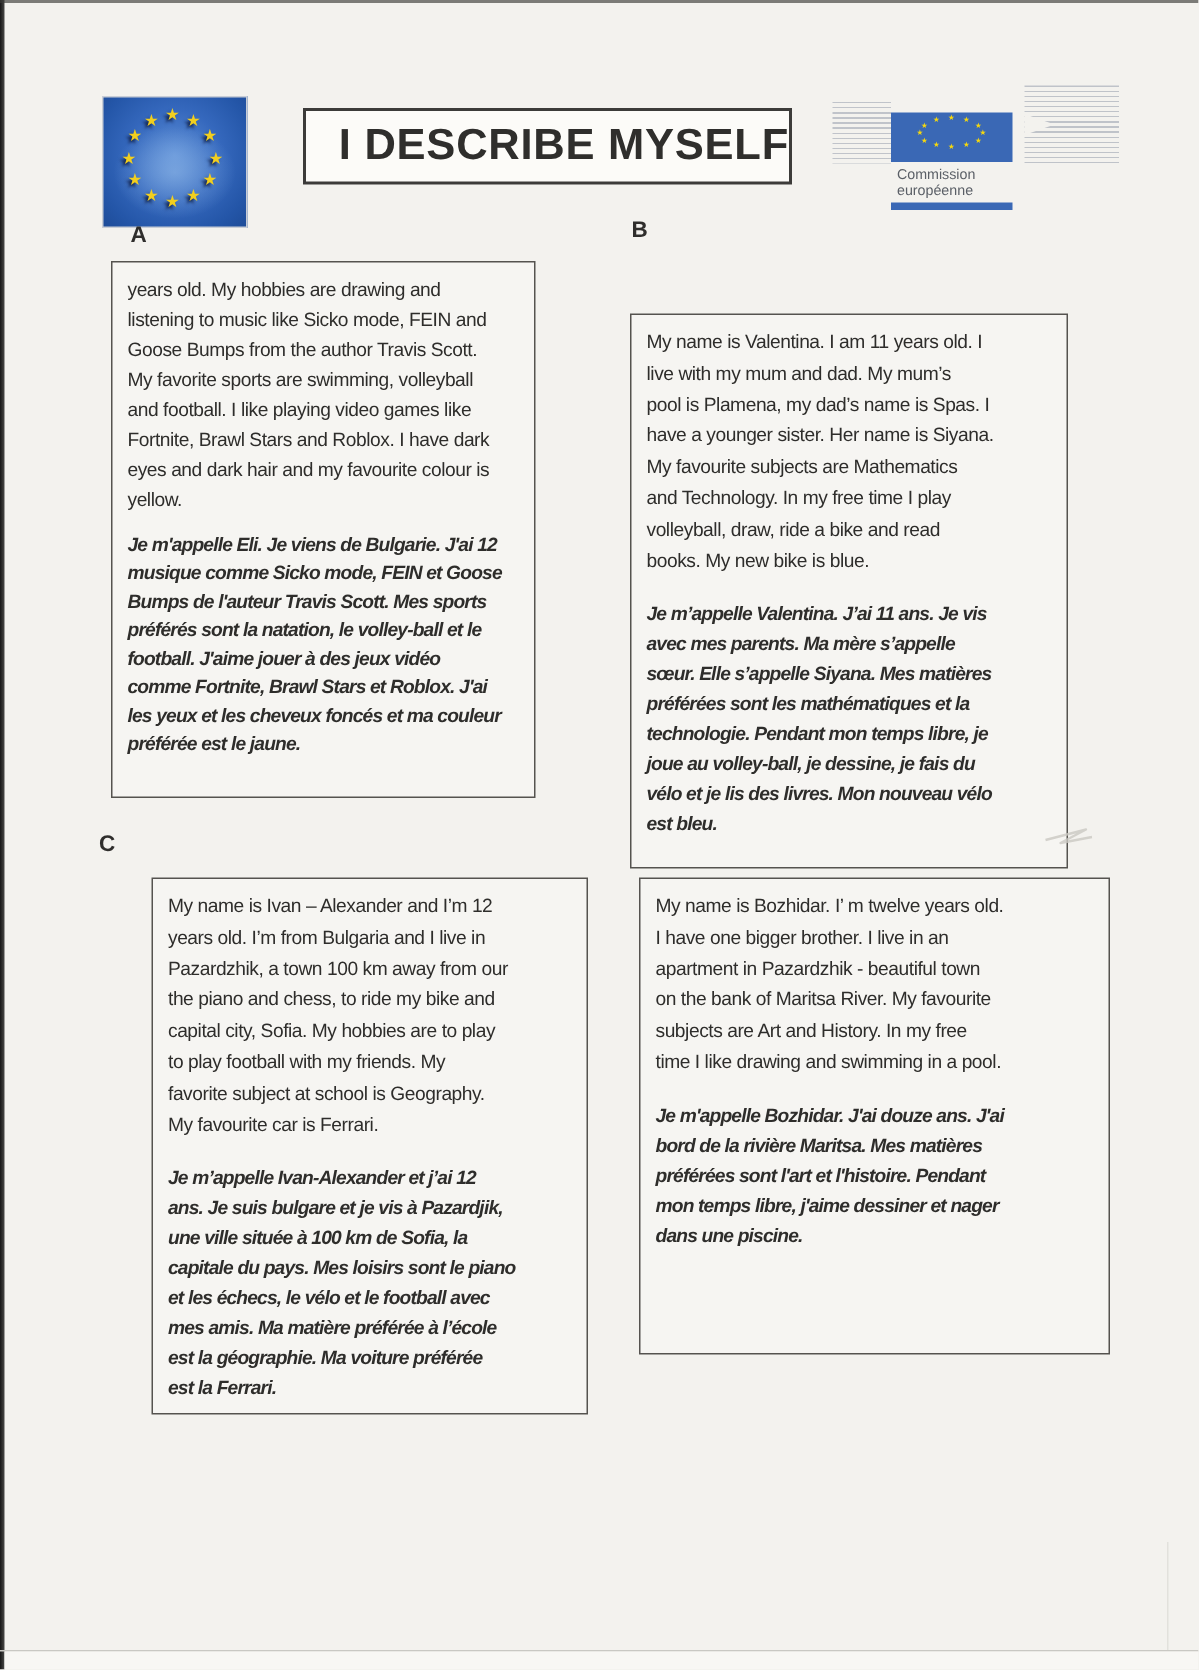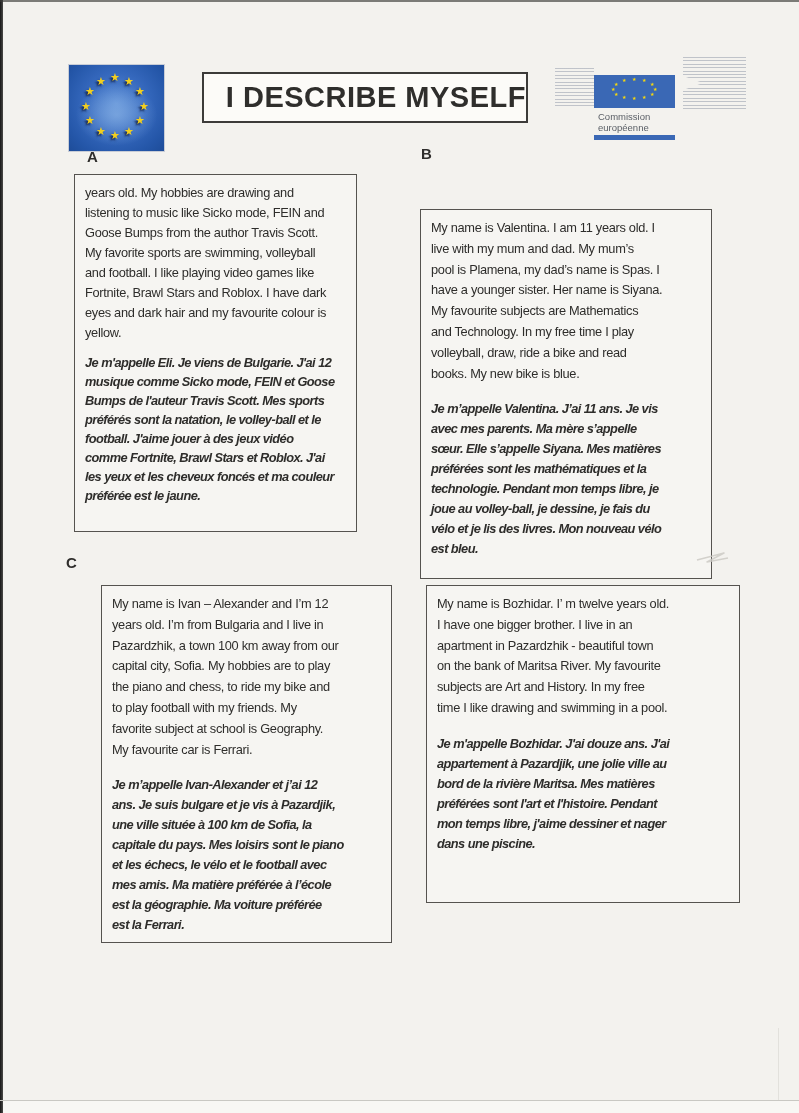--- a/index.html
+++ b/index.html
@@ -170,22 +170,22 @@
         <div class="tline">est bleu.</div>
       </div>
   </div>
 
   <div class="sec-label label-c">C</div>
   <div class="textbox box-c">
     <div class="para en">
         <div class="tline">My name is Ivan – Alexander and I’m 12</div>
         <div class="tline">years old. I’m from Bulgaria and I live in</div>
         <div class="tline">Pazardzhik, a town 100 km away from our</div>
+        <div class="tline">the piano and chess, to ride my bike and</div>
         <div class="tline">capital city, Sofia. My hobbies are to play</div>
-        <div class="tline">the piano and chess, to ride my bike and</div>
         <div class="tline">to play football with my friends. My</div>
         <div class="tline">favorite subject at school is Geography.</div>
         <div class="tline">My favourite car is Ferrari.</div>
       </div>
     <div class="para fr">
         <div class="tline">Je m’appelle Ivan-Alexander et j’ai 12</div>
         <div class="tline">ans. Je suis bulgare et je vis à Pazardjik,</div>
         <div class="tline">une ville située à 100 km de Sofia, la</div>
         <div class="tline">capitale du pays. Mes loisirs sont le piano</div>
         <div class="tline">et les échecs, le vélo et le football avec</div>
@@ -199,21 +199,20 @@
     <div class="para en">
         <div class="tline">My name is Bozhidar. I’ m twelve years old.</div>
         <div class="tline">I have one bigger brother. I live in an</div>
         <div class="tline">apartment in Pazardzhik - beautiful town</div>
         <div class="tline">on the bank of Maritsa River. My favourite</div>
         <div class="tline">subjects are Art and History. In my free</div>
         <div class="tline">time I like drawing and swimming in a pool.</div>
       </div>
     <div class="para fr">
         <div class="tline">Je m'appelle Bozhidar. J'ai douze ans. J'ai</div>
-        <div class="tline">appartement à Pazardjik, une jolie ville au</div>
         <div class="tline">bord de la rivière Maritsa. Mes matières</div>
         <div class="tline">préférées sont l'art et l'histoire. Pendant</div>
         <div class="tline">mon temps libre, j'aime dessiner et nager</div>
         <div class="tline">dans une piscine.</div>
       </div>
   </div>
 
   <div class="pencil-mark">
     <svg width="46" height="28" viewBox="0 0 46 28">
       <path d="M5 15 L32 8 L15 17 L36 13" fill="none" stroke="#cbc9c3" stroke-width="1.6" stroke-linejoin="round"></path>

